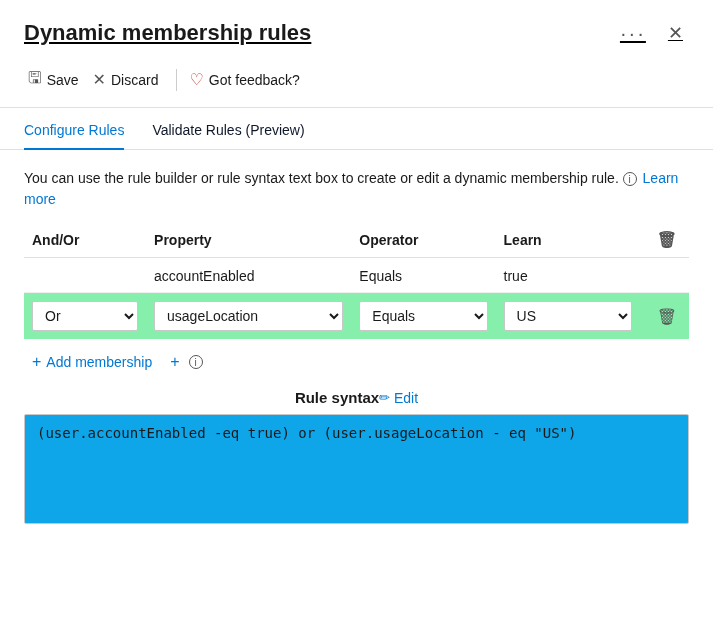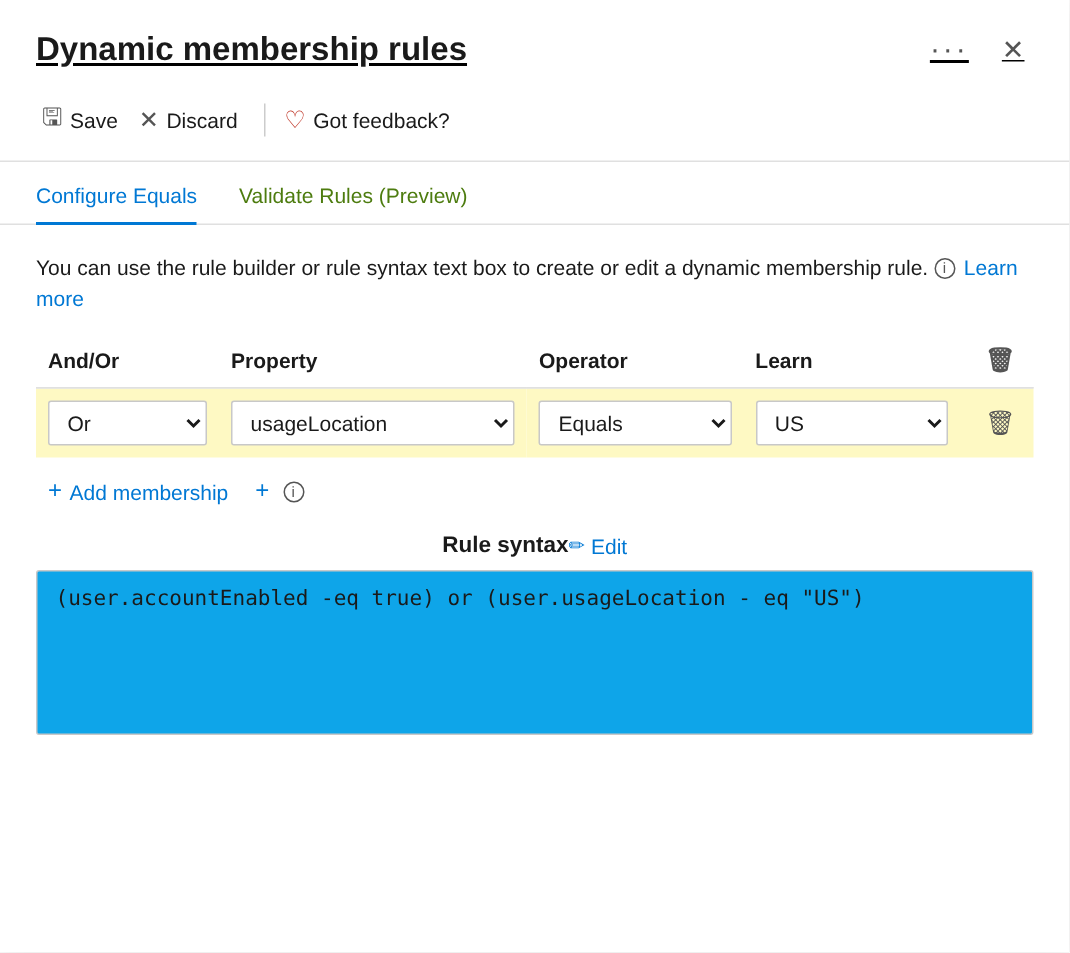--- a/index.html
+++ b/index.html
@@ -81,21 +81,21 @@
       display: flex;
       padding: 0 24px;
       border-bottom: 1px solid #e0e0e0;
       margin-top: 4px;
     }
     .tab {
       padding: 10px 0;
       margin-right: 28px;
       cursor: pointer;
       font-size: 14px;
-      color: #4d7c0f;
+      color: #0f172a;
       border-bottom: 2px solid transparent;
       margin-bottom: -1px;
     }
     .tab.active {
       color: #0078d4;
       border-bottom: 2px solid #0078d4;
       font-weight: 500;
     }
     .content {
       padding: 18px 24px 0 24px;
@@ -149,21 +149,21 @@
     }
     .col-andor { width: 110px; margin-top: 28px; }
     .col-property { width: 185px; }
     .col-operator { width: 130px; }
     .col-value { width: 130px; }
     .col-trash { width: 36px; text-align: right; }
     .row-static td {
       border-bottom: 1px solid #f0f0f0;
     }
     .row-dynamic {
-      background: #fef9c3;
+      background: #86efac;
     }
     .rule-select {
       width: 100%;
       padding: 5px 8px;
       border: 1px solid #c8c8c8;
       border-radius: 2px;
       font-size: 14px;
       color: #1a1a1a;
       background: #fff;
       appearance: auto;
@@ -258,21 +258,21 @@
     </button>
     <div class="toolbar-separator"></div>
     <button class="toolbar-btn">
       <span class="toolbar-icon feedback-icon">♡</span>
       <span>Got feedback?</span>
     </button>
   </div>
 
   <div class="tabs">
     <div class="tab active">
-      <span>Configure Equals</span>
+      <span>Configure Rules</span>
     </div>
     <div class="tab">
       <span>Validate Rules (Preview)</span>
     </div>
   </div>
 
   <div class="content">
 
     <div class="description">
       <span>You can use the rule builder or rule syntax text box to create or edit a dynamic membership rule.</span>
@@ -287,20 +287,27 @@
           <th class="col-property">Property</th>
           <th class="col-operator">Operator</th>
           <th class="col-value">Learn</th>
           <th class="col-trash trash-col">
             <span class="trash-btn">🗑</span>
           </th>
         </tr>
       </thead>
       <tbody>
 
+        <tr class="row-static row-static-first">
+          <td class="col-andor"></td>
+          <td class="col-property">accountEnabled</td>
+          <td class="col-operator">Equals</td>
+          <td class="col-value">true</td>
+          <td class="col-trash"></td>
+        </tr>
 
         <tr class="row-dynamic">
           <td class="col-andor">
             <select class="rule-select">
               <option>And</option>
               <option selected="">Or</option>
             </select>
           </td>
           <td class="col-property">
             <select class="rule-select">

